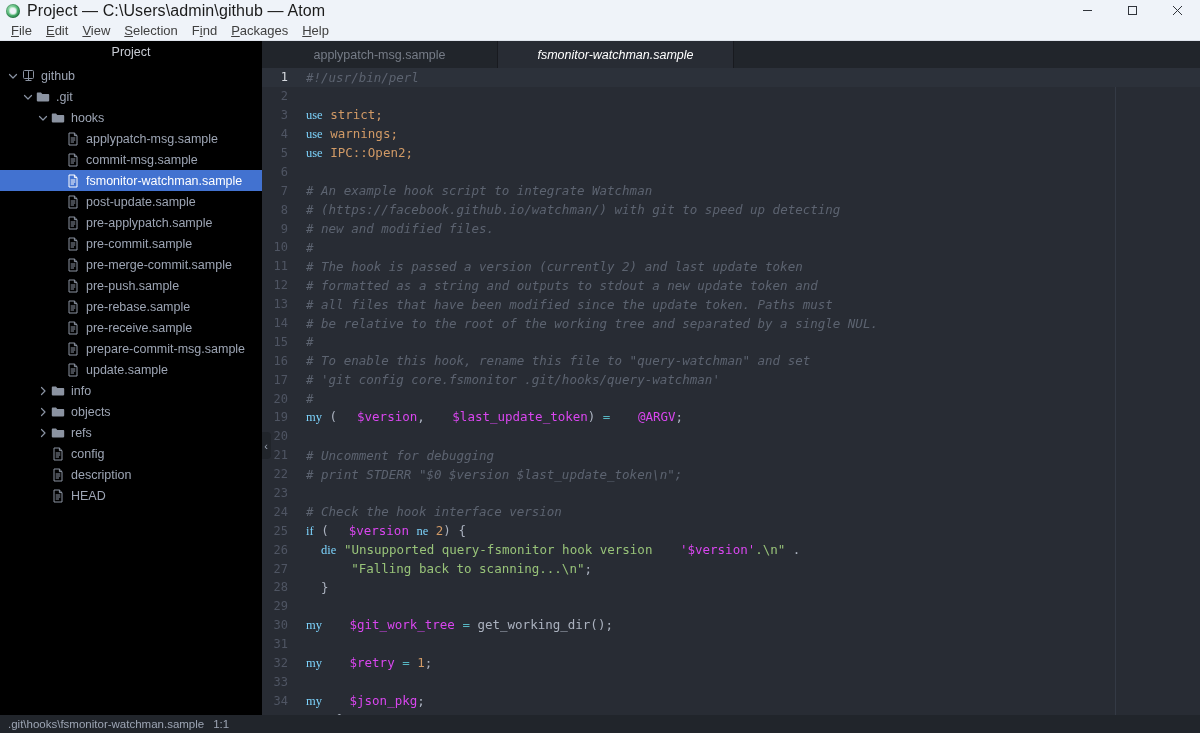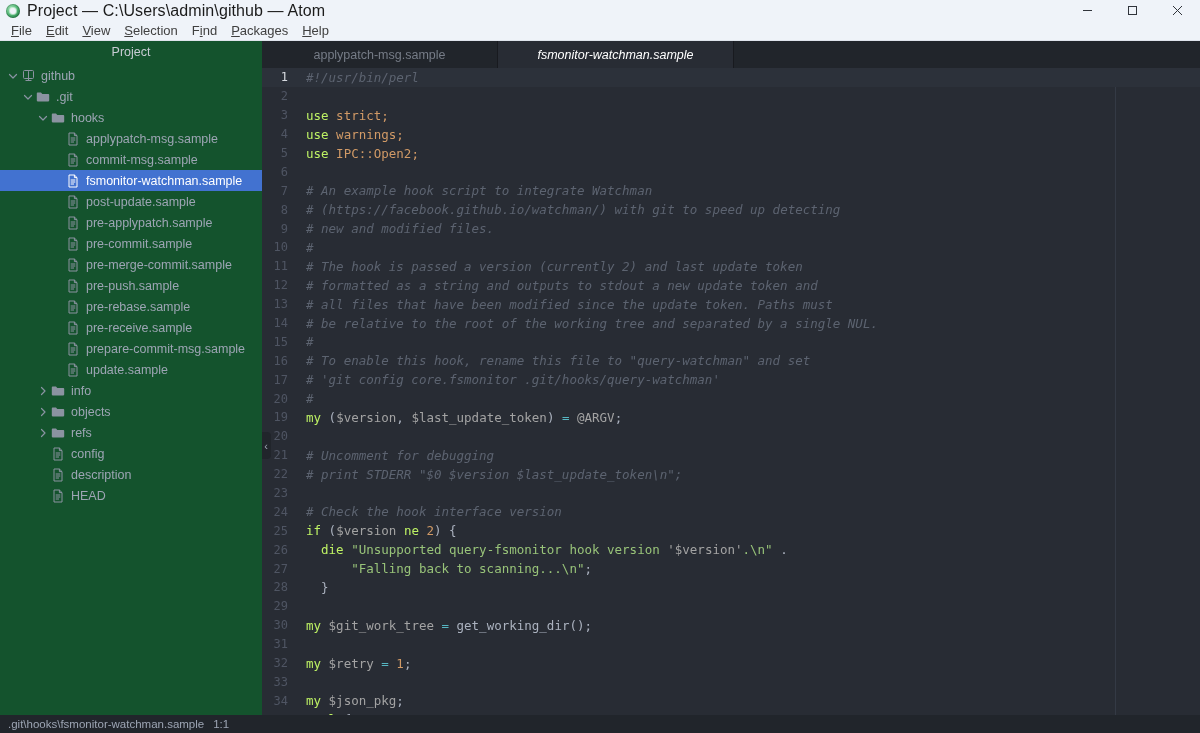--- a/index.html
+++ b/index.html
@@ -31,21 +31,21 @@
   .menubar{height:19px;background:#eff3f9;display:flex;align-items:center;
     padding-left:4px;flex:0 0 auto;border-bottom:1px solid #dfe4ec;}
   .menu-item{font-size:13px;color:#404040;padding:1px 7px;white-space:nowrap;}
   .menu-item u{text-decoration:underline;text-underline-offset:1px;}
 
   
   .main{flex:1 1 auto;display:flex;min-height:0;position:relative;background:#282c34;}
 
   
   .sidebar{
-    width:262px;flex:0 0 262px;background:#14532d;position:relative;overflow:hidden;
+    width:262px;flex:0 0 262px;background:#000000;position:relative;overflow:hidden;
     font-size:12.5px;color:#9da5b4;
   }
   .sb-header{height:22px;line-height:22px;text-align:center;color:#c8ccd4;font-size:12.5px;}
   .tree{padding-top:2px;}
   .row{height:21px;display:flex;align-items:center;white-space:nowrap;cursor:default;}
   .row.selected{background:#4272d0;color:#ffffff;}
   .row .twisty{width:14px;flex:0 0 14px;display:flex;align-items:center;justify-content:center;
     color:#7e8characters;}
   .twisty{color:#8a93a3;}
   .twisty svg{display:block;}
@@ -73,23 +73,23 @@
   .line.active{background:#2c313a;}
   .gnum{
     width:38px;flex:0 0 38px;text-align:right;padding-right:12px;box-sizing:border-box;
     color:#4f5563;font-size:12px;user-select:none;
   }
   .line.active .gnum{color:#d7dae0;}
   .ctext{padding-left:6px;color:#abb2bf;}
 
   
   .cmt{color:#5c6370;font-style:italic;}
-  .kw{color:#bef264;}
+  .kw{color:#7dd3fc;font-family:Liberation Serif, serif;}
   .str{color:#98c379;}
-  .var{color:#a3a3a3;}
+  .var{color:#d946ef;margin-left:20px;}
   .num{color:#d19a66;}
   .op{color:#56b6c2;}
   .fn{color:#abb2bf;}
   .mod{color:#d19a66;}
   .punc{color:#abb2bf;}
 
   
   .collapser{
     position:absolute;left:-9px;top:364px;width:18px;height:27px;
     background:#21252b;border-radius:4px;display:flex;align-items:center;justify-content:flex-end;

